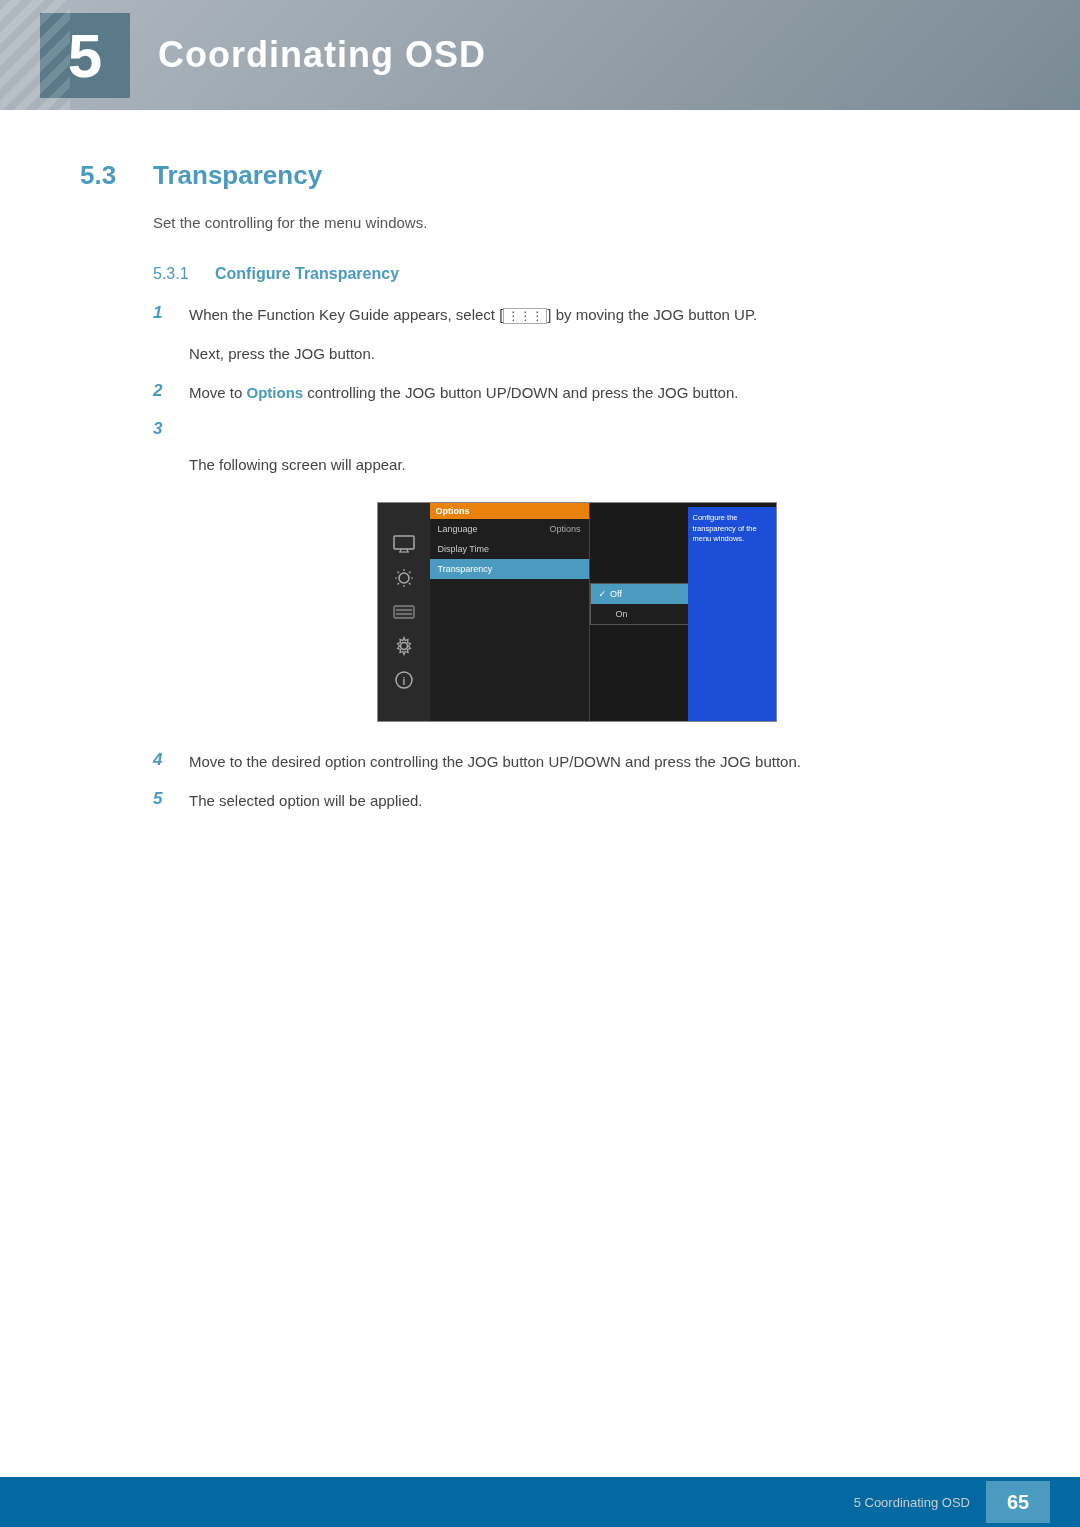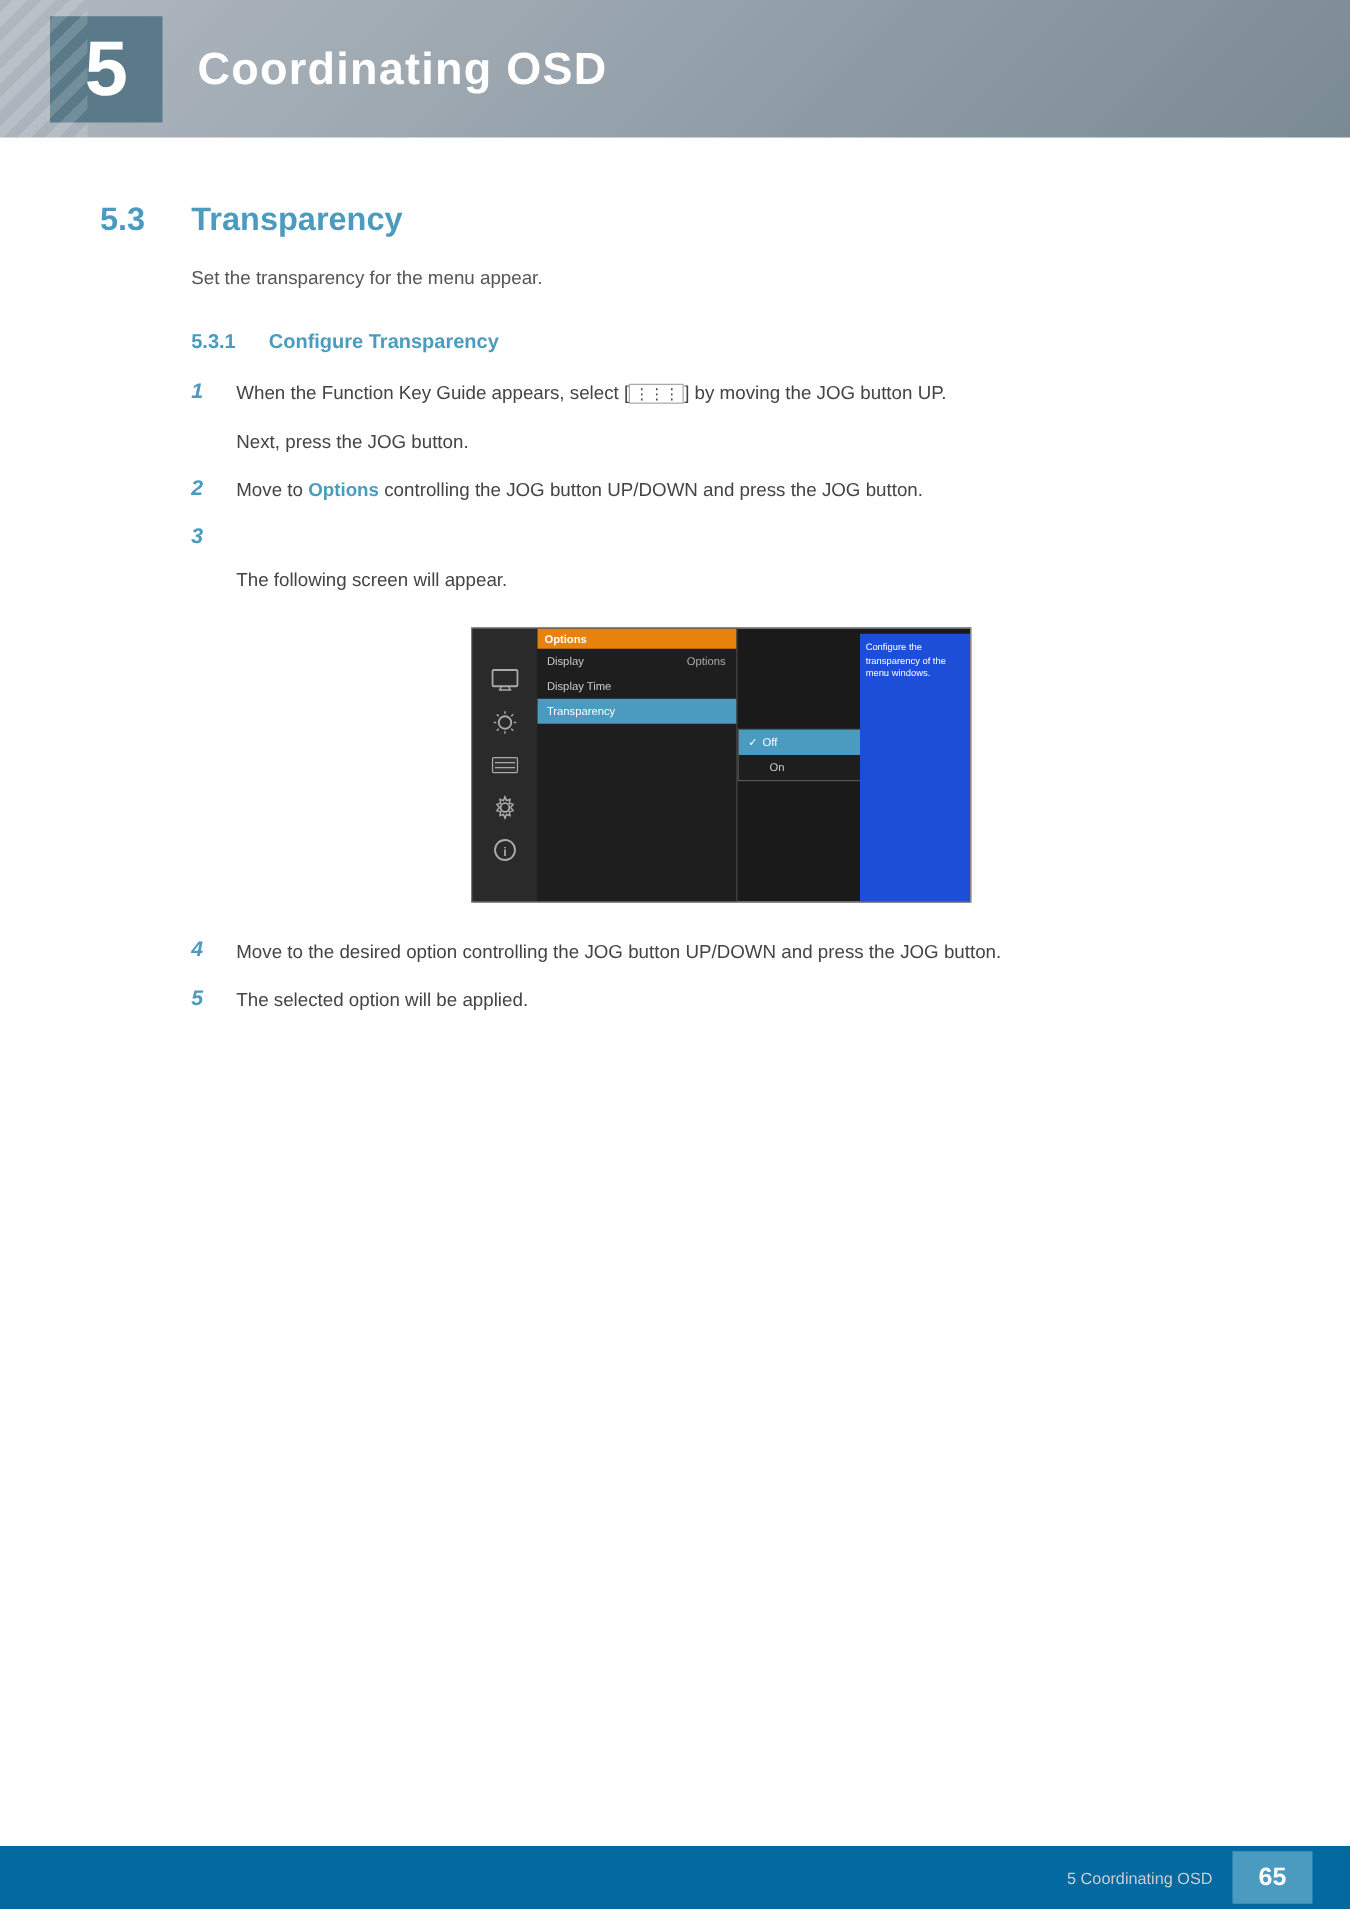--- a/index.html
+++ b/index.html
@@ -91,21 +91,21 @@
     
     .subsection-heading {
       display: flex;
       align-items: baseline;
       margin-bottom: 20px;
       margin-left: 73px;
     }
     .subsection-number {
       color: #4a9bbf;
       font-size: 16px;
-      font-weight: bold;
+      font-weight: normal;
       margin-right: 12px;
       min-width: 50px;
     }
     .subsection-title {
       color: #4a9bbf;
       font-size: 16px;
       font-weight: bold;
     }
 
     
@@ -294,21 +294,21 @@
   <div class="chapter-title">Coordinating OSD</div>
 </div>
 
 <div class="content">
 
   <div class="section-heading">
     <span class="section-number">5.3</span>
     <span class="section-title">Transparency</span>
   </div>
 
-  <div class="section-description">Set the transparency for the menu appear.</div>
+  <div class="section-description">Set the controlling for the menu windows.</div>
 
   <div class="subsection-heading">
     <span class="subsection-number">5.3.1</span>
     <span class="subsection-title">Configure Transparency</span>
   </div>
 
   <ul class="steps-list">
 
     <li class="step-item">
       <span class="step-number">1</span>
@@ -374,21 +374,21 @@
           <svg width="18" height="18" viewBox="0 0 18 18" fill="none">
             <circle cx="9" cy="9" r="8" stroke="#aaa" stroke-width="1.5" fill="none"></circle>
             <text x="9" y="13.5" text-anchor="middle" fill="#aaa" font-size="10" font-weight="bold">i</text>
           </svg>
         </div>
       </div>
 
       <div class="osd-menu">
         <div class="osd-menu-header">Options</div>
         <div class="osd-menu-item">
-          <span>Display</span>
+          <span>Language</span>
           <span class="osd-menu-item-value">Options</span>
         </div>
         <div class="osd-menu-item">
           <span>Display Time</span>
         </div>
         <div class="osd-menu-item active">
           <span>Transparency</span>
         </div>
       </div>
 

